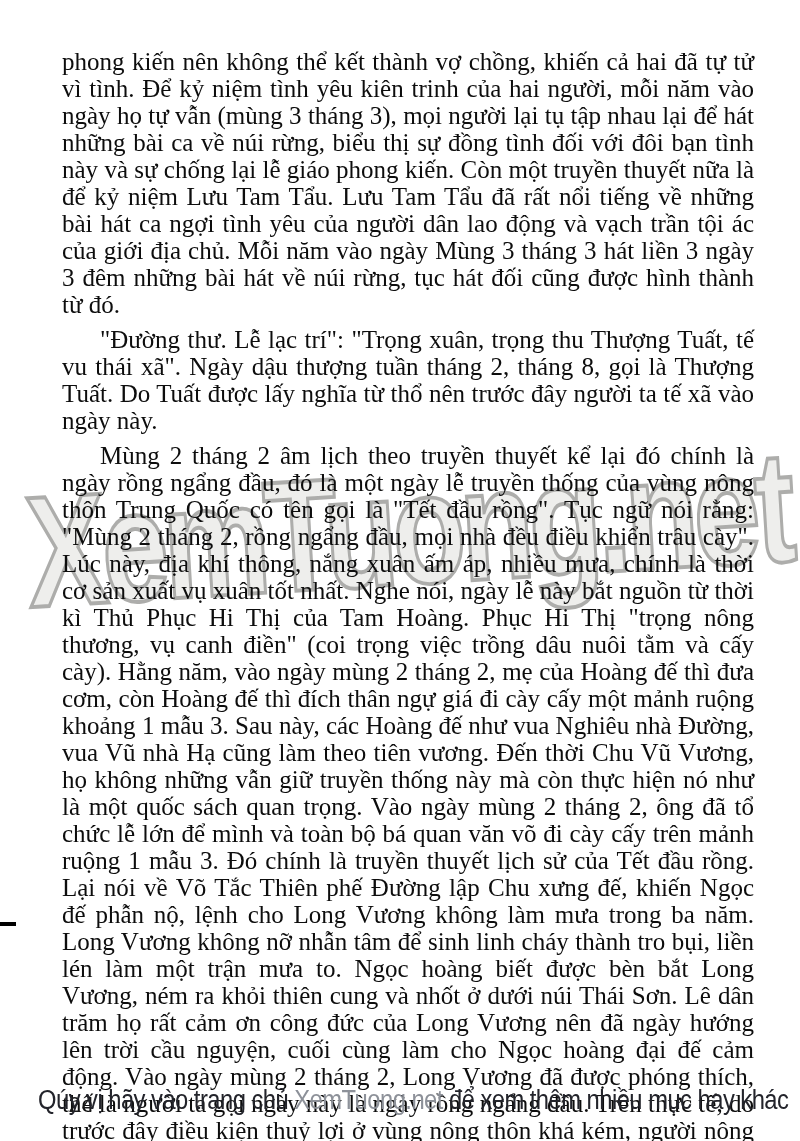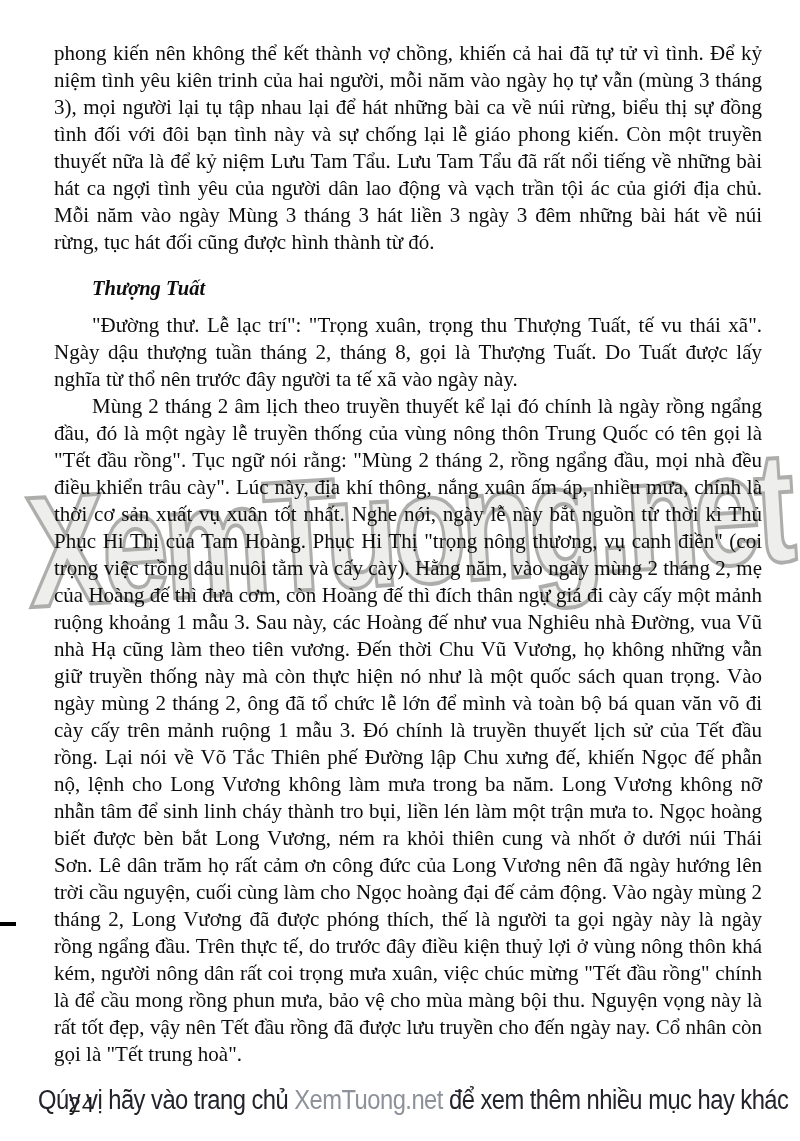--- a/index.html
+++ b/index.html
@@ -29,22 +29,22 @@
     transform-origin: center;
     user-select: none;
   }
 
   .content {
     position: absolute;
     left: 54px; top: 40px; width: 708px;
     z-index: 1;
   }
   .body-para {
-    margin: 0;
-    font-size: 21px;
+    margin: 8px;
+    font-size: 25px;
     line-height: 27px;
     text-align: justify;
     text-indent: 38px;
     color: #0d0d0d;
   }
   .body-para.no-indent { text-indent: 0; }
   .section-heading {
     margin: 21px 0 12px 38px;
     font-size: 20.5px;
     font-style: italic;
@@ -88,21 +88,20 @@
 </head>
 <body>
 
 <div class="page">
 
   <div class="watermark">XemTuong.net</div>
 
   <div class="content">
     <p class="body-para no-indent">phong kiến nên không thể kết thành vợ chồng, khiến cả hai đã tự tử vì tình. Để kỷ niệm tình yêu kiên trinh của hai người, mỗi năm vào ngày họ tự vẫn (mùng 3 tháng 3), mọi người lại tụ tập nhau lại để hát những bài ca về núi rừng, biểu thị sự đồng tình đối với đôi bạn tình này và sự chống lại lễ giáo phong kiến. Còn một truyền thuyết nữa là để kỷ niệm Lưu Tam Tẩu. Lưu Tam Tẩu đã rất nổi tiếng về những bài hát ca ngợi tình yêu của người dân lao động và vạch trần tội ác của giới địa chủ. Mỗi năm vào ngày Mùng 3 tháng 3 hát liền 3 ngày 3 đêm những bài hát về núi rừng, tục hát đối cũng được hình thành từ đó.</p>
 
-    <h3 class="section-heading">Thượng Tuất</h3>
 
     <p class="body-para">"Đường thư. Lễ lạc trí": "Trọng xuân, trọng thu Thượng Tuất, tế vu thái xã". Ngày dậu thượng tuần tháng 2, tháng 8, gọi là Thượng Tuất. Do Tuất được lấy nghĩa từ thổ nên trước đây người ta tế xã vào ngày này.</p>
 
 
     <p class="body-para">Mùng 2 tháng 2 âm lịch theo truyền thuyết kể lại đó chính là ngày rồng ngẩng đầu, đó là một ngày lễ truyền thống của vùng nông thôn Trung Quốc có tên gọi là "Tết đầu rồng". Tục ngữ nói rằng: "Mùng 2 tháng 2, rồng ngẩng đầu, mọi nhà đều điều khiển trâu cày". Lúc này, địa khí thông, nắng xuân ấm áp, nhiều mưa, chính là thời cơ sản xuất vụ xuân tốt nhất. Nghe nói, ngày lễ này bắt nguồn từ thời kì Thủ Phục Hi Thị của Tam Hoàng. Phục Hi Thị "trọng nông thương, vụ canh điền" (coi trọng việc trồng dâu nuôi tằm và cấy cày). Hằng năm, vào ngày mùng 2 tháng 2, mẹ của Hoàng đế thì đưa cơm, còn Hoàng đế thì đích thân ngự giá đi cày cấy một mảnh ruộng khoảng 1 mẫu 3. Sau này, các Hoàng đế như vua Nghiêu nhà Đường, vua Vũ nhà Hạ cũng làm theo tiên vương. Đến thời Chu Vũ Vương, họ không những vẫn giữ truyền thống này mà còn thực hiện nó như là một quốc sách quan trọng. Vào ngày mùng 2 tháng 2, ông đã tổ chức lễ lớn để mình và toàn bộ bá quan văn võ đi cày cấy trên mảnh ruộng 1 mẫu 3. Đó chính là truyền thuyết lịch sử của Tết đầu rồng. Lại nói về Võ Tắc Thiên phế Đường lập Chu xưng đế, khiến  Ngọc đế phẫn nộ, lệnh cho Long Vương không làm mưa trong ba năm. Long Vương không nỡ nhẫn tâm để sinh linh cháy thành tro bụi, liền lén làm một trận mưa to. Ngọc hoàng biết được bèn bắt Long Vương, ném ra khỏi thiên cung và nhốt ở dưới núi Thái Sơn. Lê dân trăm họ rất cảm ơn công đức của Long Vương nên đã ngày hướng lên trời cầu nguyện, cuối cùng làm cho Ngọc hoàng đại đế cảm động. Vào ngày mùng 2 tháng 2, Long Vương đã được phóng thích, thế là người ta gọi ngày này là ngày rồng ngẩng đầu. Trên thực tế, do trước đây điều kiện thuỷ lợi ở vùng nông thôn khá kém, người nông dân rất coi trọng mưa xuân, việc chúc mừng "Tết đầu rồng" chính là để cầu mong rồng phun mưa, bảo vệ cho mùa màng bội thu. Nguyện vọng này là rất tốt đẹp, vậy nên Tết đầu rồng đã được lưu truyền cho đến ngày nay. Cổ nhân còn gọi là "Tết trung hoà".</p>
   </div>
 
   <div class="margin-dash"></div>
 
   <div class="footer">

